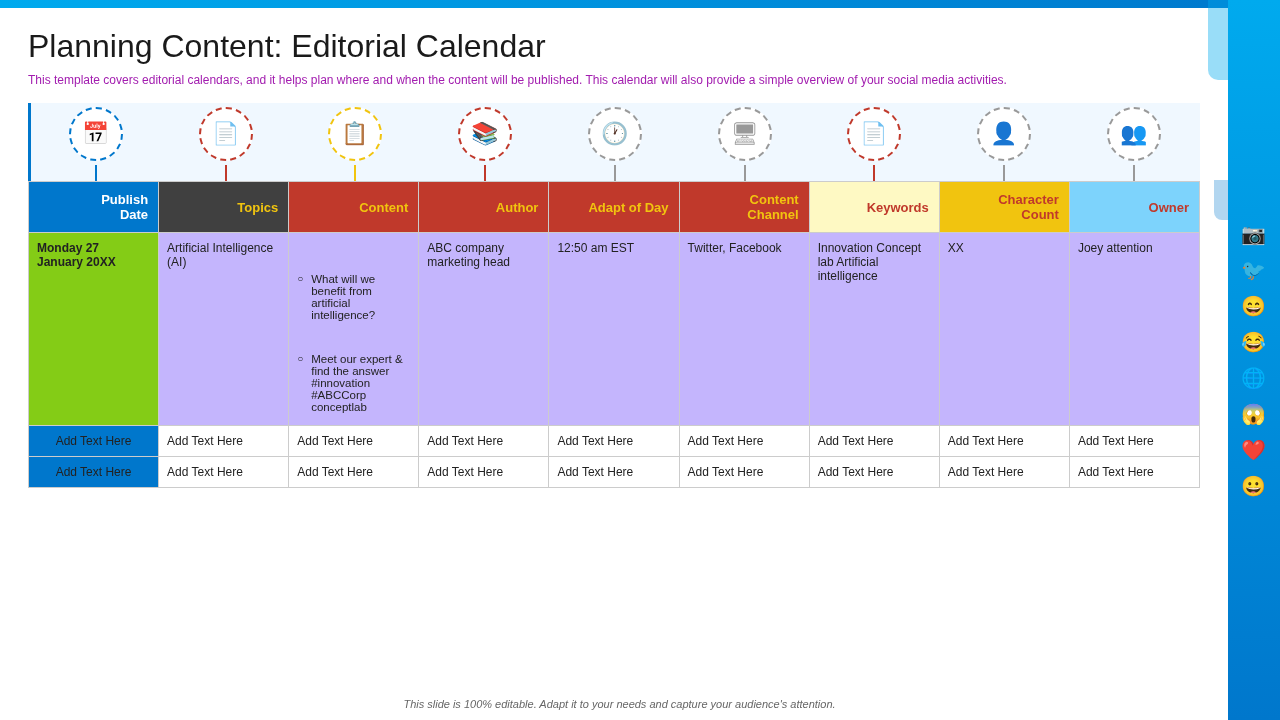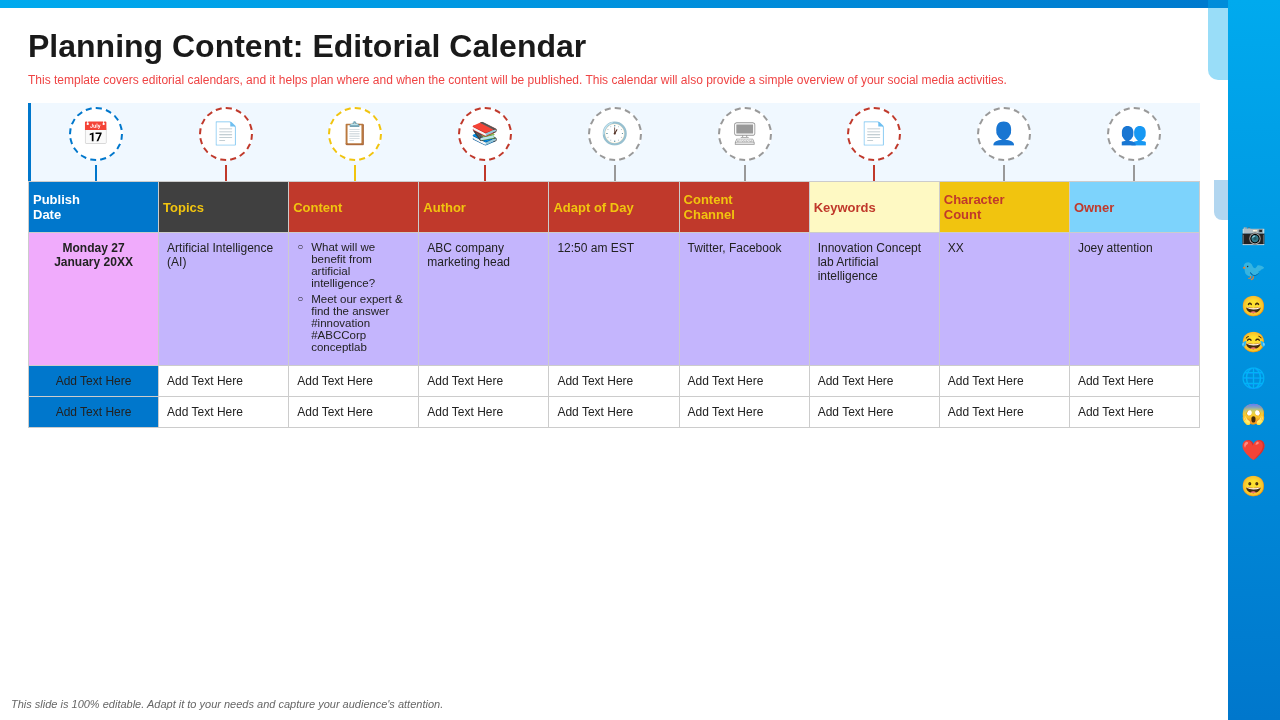--- a/index.html
+++ b/index.html
@@ -44,27 +44,27 @@
       top: 8px;
       left: 0;
       right: 52px;
       bottom: 0;
       padding: 20px 28px 10px 28px;
     }
 
     
     .page-title {
       font-size: 32px;
-      font-weight: bold;
+      font-weight: normal;
       color: #1a1a1a;
       margin-bottom: 8px;
     }
     .page-subtitle {
       font-size: 12px;
-      color: #ef4444;
+      color: #a21caf;
       margin-bottom: 16px;
     }
     .icon-circle {
       width: 60px;
       height: 60px;
       border-radius: 50%;
       border: 2px dashed;
       display: flex;
       align-items: center;
       justify-content: center;
@@ -77,47 +77,47 @@
       background: currentColor;
     }
 
     
     .calendar-table {
       width: 100%;
       border-collapse: collapse;
       table-layout: fixed;
     }
     .calendar-table thead tr th {
-      padding: 10px 4px;
+      padding: 10px 10px;
       font-size: 13px;
       font-weight: bold;
-      text-align: left;
+      text-align: right;
       border: 1px solid #ccc;
     }
     .th-publish { background: #0077cc; color: white; }
     .th-topics { background: #404040; color: #f1c40f; }
     .th-content { background: #c0392b; color: #f1c40f; }
     .th-author { background: #c0392b; color: #f1c40f; }
     .th-time { background: #c0392b; color: #f1c40f; }
     .th-channel { background: #c0392b; color: #f1c40f; }
     .th-keywords { background: #fef9c3; color: #c0392b; }
     .th-charcount { background: #f1c40f; color: #c0392b; }
     .th-owner { background: #7dd3fc; color: #c0392b; }
 
     .calendar-table tbody tr td {
       padding: 8px 8px;
       font-size: 12px;
       color: #222;
       border: 1px solid #ccc;
       vertical-align: top;
     }
     .td-publish {
-      background: #f0abfc;
+      background: #84cc16;
       color: white;
-      text-align: center;
+      text-align: left;
       font-weight: bold;
     }
     .td-add-publish {
       background: #0077cc;
       color: white;
       text-align: center;
     }
     .td-normal {
       background: #c4b5fd;
     }
@@ -129,33 +129,35 @@
     
     .content-bullets {
       list-style: none;
       padding: 0;
     }
     .content-bullets li {
       padding-left: 14px;
       position: relative;
       margin-bottom: 4px;
       font-size: 11.5px;
+      margin-top: 32px;
     }
     .content-bullets li::before {
       content: "○";
       position: absolute;
       left: 0;
       font-size: 10px;
     }
 
     
     .footer-text {
       position: absolute;
       bottom: 10px;
       left: 11px; right: 52px;
+      text-align: center;
       font-size: 11px;
       color: #666;
       font-style: italic;
     }
 
     .icon-row-wrapper {
       display: flex;
       border-left: 3px solid #0077cc;
       background: #f0f8ff;
       padding: 0;

